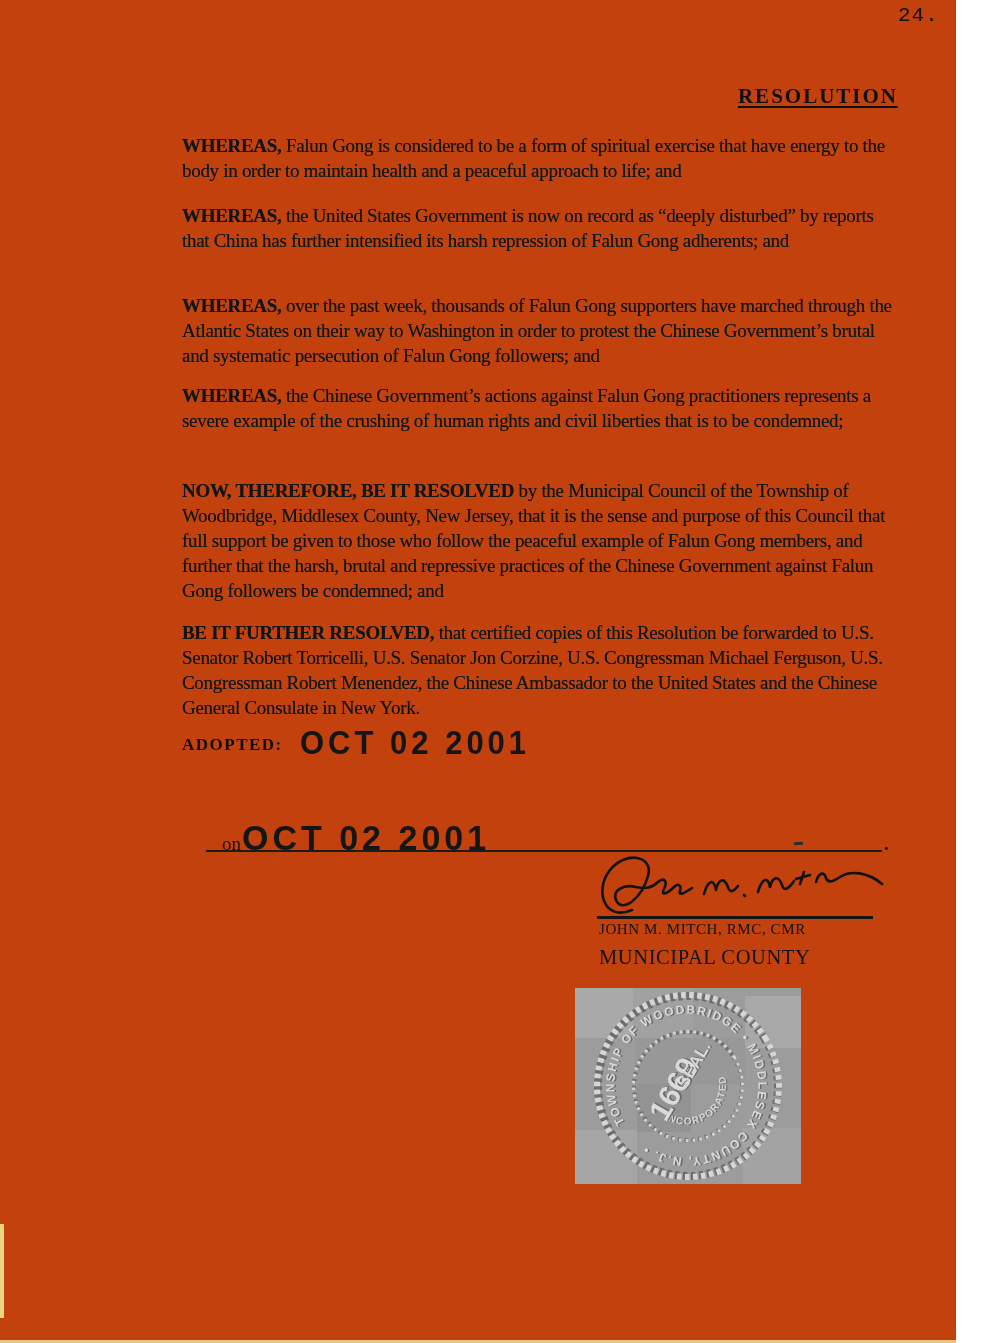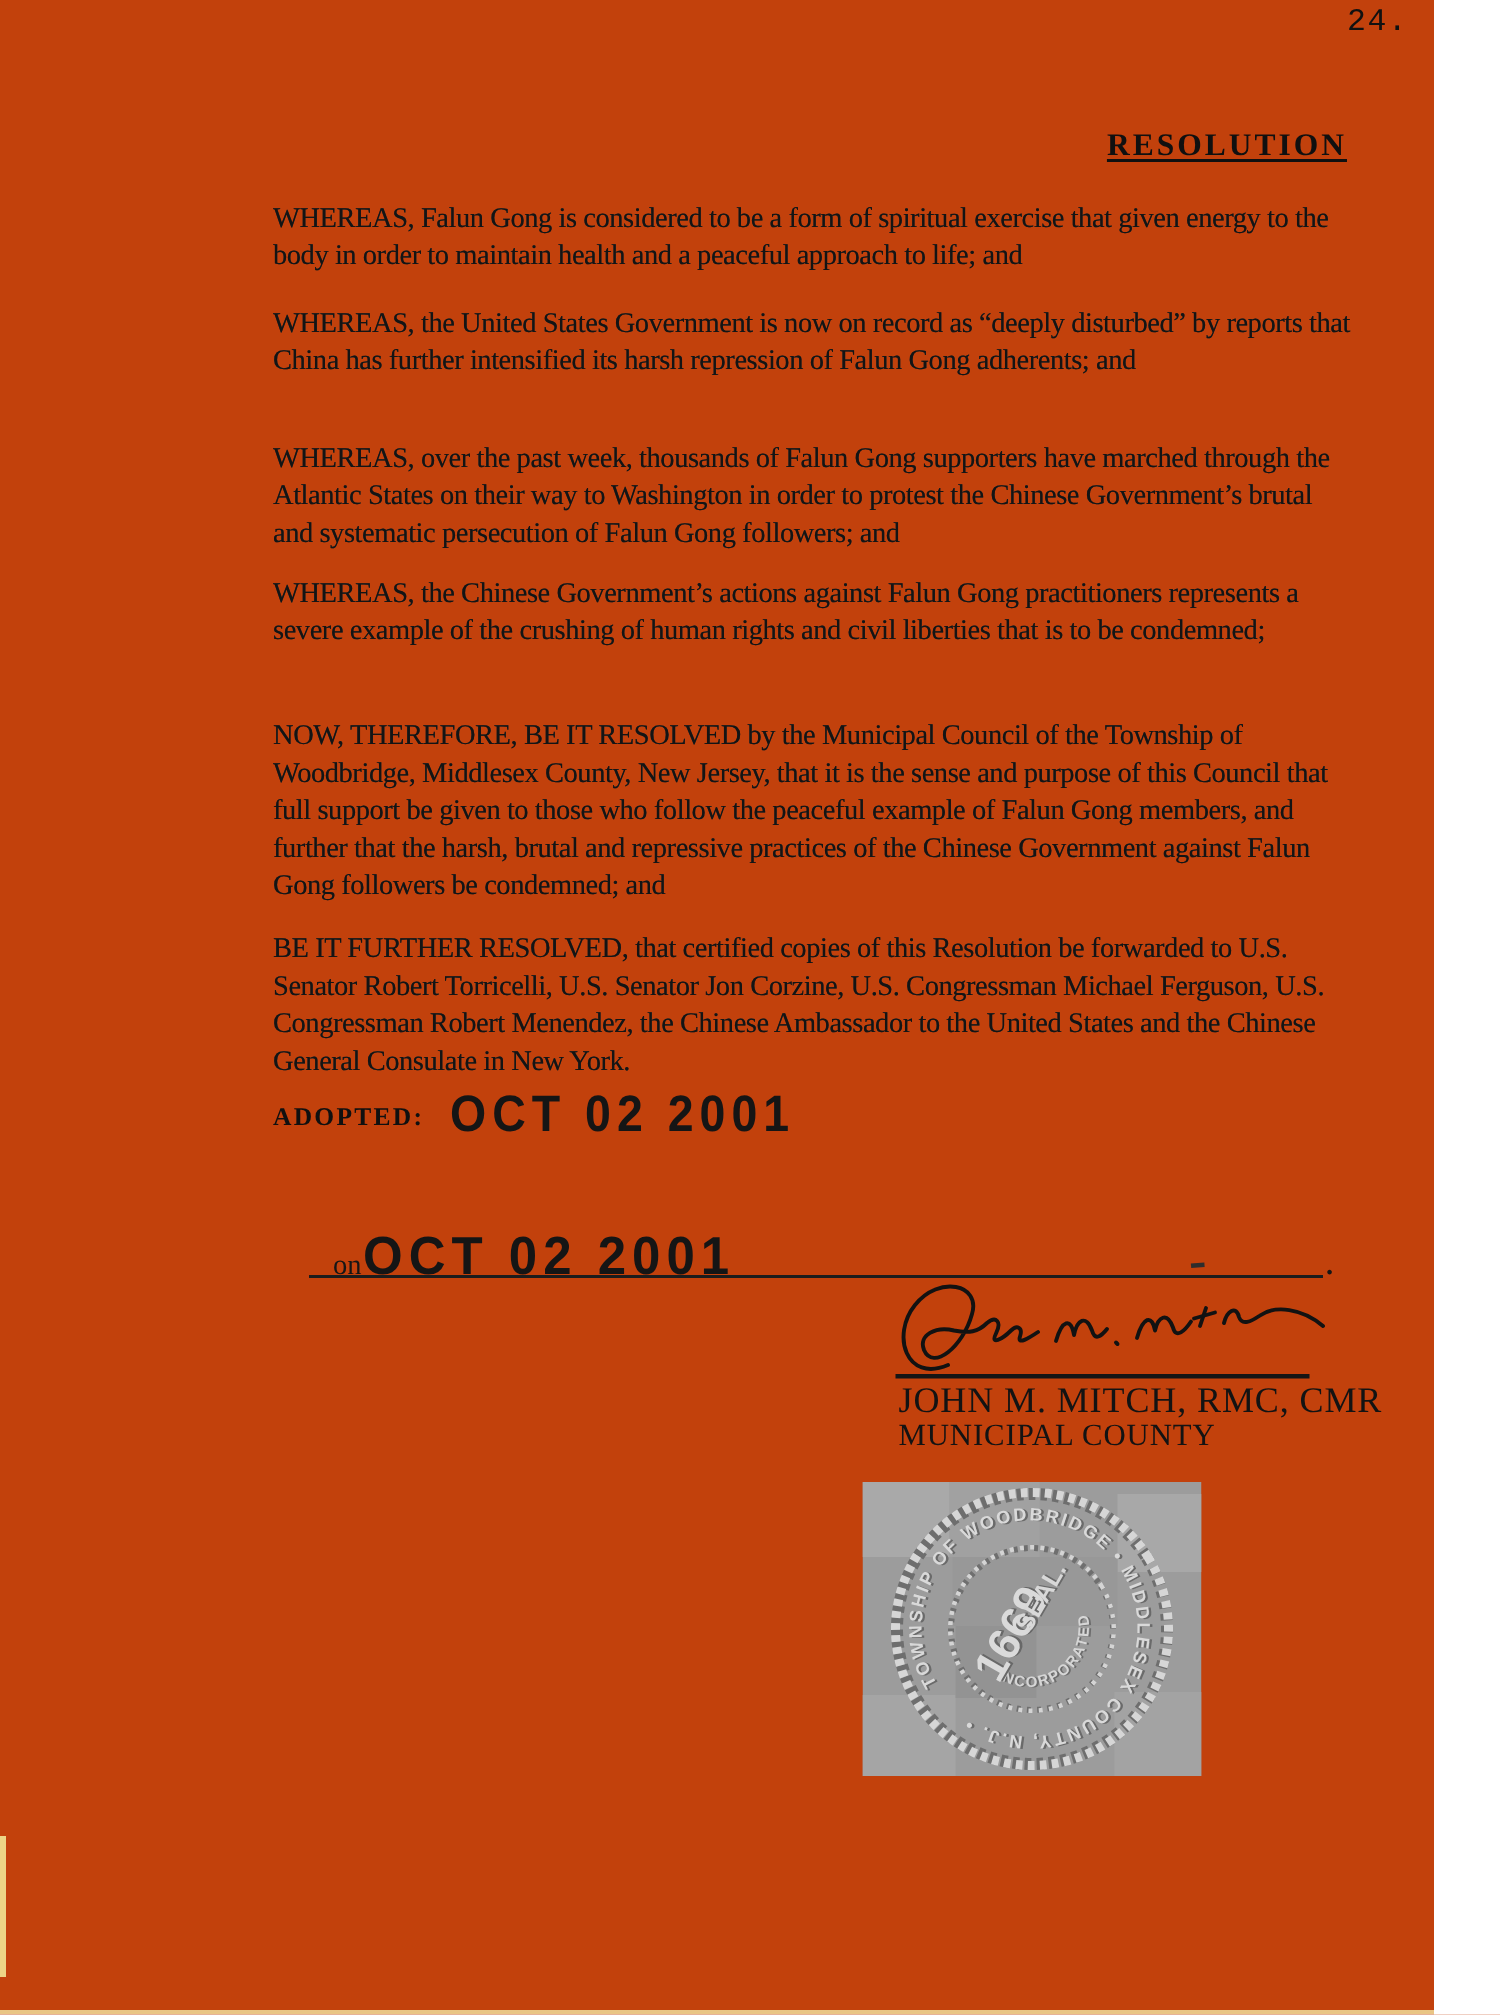--- a/index.html
+++ b/index.html
@@ -36,21 +36,21 @@
   .para {
     position: absolute;
     left: 182px;
     width: 718px;
     font-size: 19px;
     line-height: 25px;
     letter-spacing: -0.3px;
     color: #141414;
     text-shadow: 0 0 0.4px #333;
   }
-  .para .lead { font-weight: normal; }
+  .para .lead { font-weight: bold; }
   .adopted-label {
     position: absolute;
     left: 182px; top: 735px;
     font-size: 17px;
     font-weight: bold;
     letter-spacing: 1.5px;
     color: #101010;
     text-align: right;
   }
   .stamp {
@@ -111,21 +111,21 @@
   .signature-svg { position: absolute; left: 592px; top: 854px; }
   .signature-line {
     position: absolute;
     left: 597px; top: 916px;
     width: 276px; height: 2.5px;
     background: #151515;
   }
   .sig-name {
     position: absolute;
     left: 599px; top: 921px;
-    font-size: 24px;
+    font-size: 15px;
     letter-spacing: 0.6px;
     color: #131313;
   }
   .sig-title {
     position: absolute;
     left: 599px; top: 946px;
     font-size: 20.5px;
     letter-spacing: 0.6px;
     color: #131313;
   }
@@ -154,21 +154,21 @@
 </style>
 </head>
 <body>
 
 <div class="page">
 
   <div class="page-number">24.</div>
 
   <div class="doc-title">RESOLUTION</div>
 
-  <p class="para" style="top:133px"><span class="lead">WHEREAS,</span><span> Falun Gong is considered to be a form of spiritual exercise that given energy to the body in order to maintain health and a peaceful approach to life; and</span></p>
+  <p class="para" style="top:133px"><span class="lead">WHEREAS,</span><span> Falun Gong is considered to be a form of spiritual exercise that have energy to the body in order to maintain health and a peaceful approach to life; and</span></p>
 
   <p class="para" style="top:203px"><span class="lead">WHEREAS,</span><span> the United States Government is now on record as “deeply disturbed” by reports that China has further intensified its harsh repression of Falun Gong adherents; and</span></p>
 
   <p class="para" style="top:293px"><span class="lead">WHEREAS,</span><span> over the past week, thousands of Falun Gong supporters have marched through the Atlantic States on their way to Washington in order to protest the Chinese Government’s brutal and systematic persecution of Falun Gong followers; and</span></p>
 
   <p class="para" style="top:383px"><span class="lead">WHEREAS,</span><span> the Chinese Government’s actions against Falun Gong practitioners represents a severe example of the crushing of human rights and civil liberties that is to be condemned;</span></p>
 
   <p class="para" style="top:478px"><span class="lead">NOW, THEREFORE, BE IT RESOLVED</span><span> by the Municipal Council of the Township of Woodbridge, Middlesex County, New Jersey, that it is the sense and purpose of this Council that full support be given to those who follow the peaceful example of Falun Gong members, and further that the harsh, brutal and repressive practices of the Chinese Government against Falun Gong followers be condemned; and</span></p>
 
   <p class="para" style="top:620px"><span class="lead">BE IT FURTHER RESOLVED,</span><span> that certified copies of this Resolution be forwarded to U.S. Senator Robert Torricelli, U.S. Senator Jon Corzine, U.S. Congressman Michael Ferguson, U.S. Congressman Robert Menendez, the Chinese Ambassador to the United States and the Chinese General Consulate in New York.</span></p>

